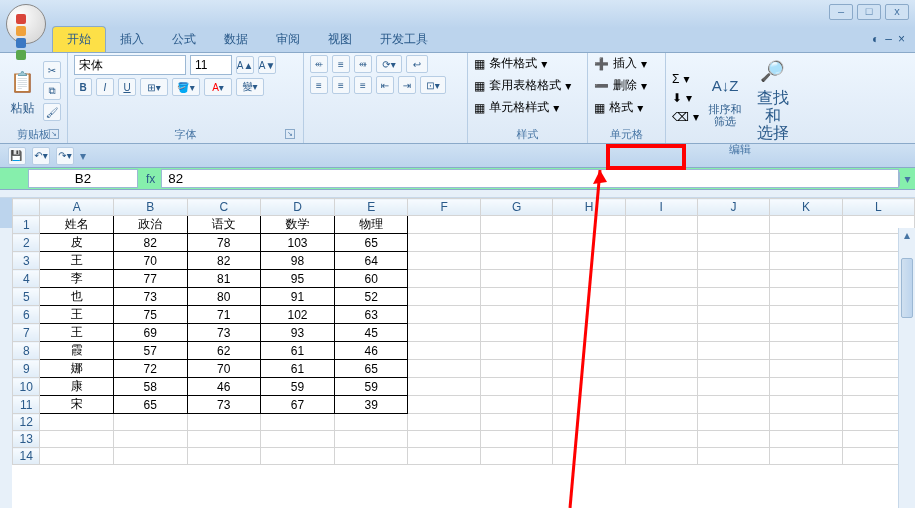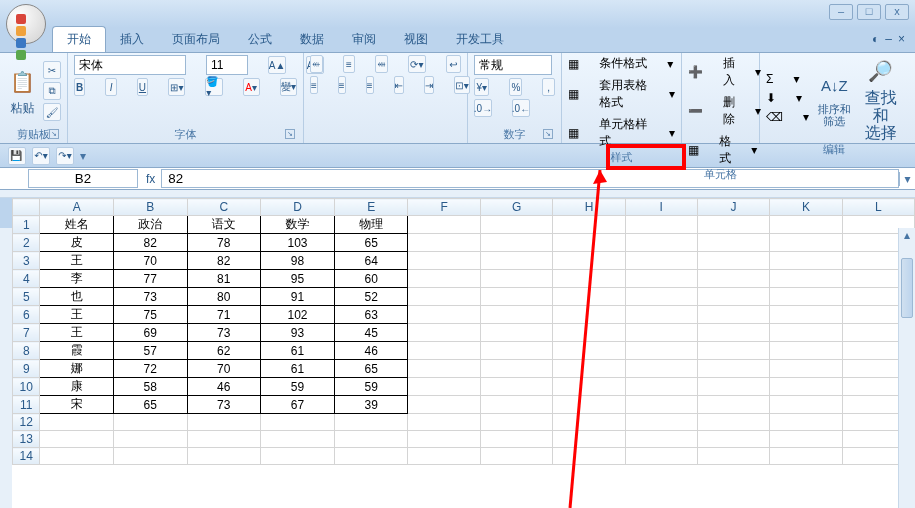--- a/index.html
+++ b/index.html
@@ -5,35 +5,35 @@
   * { box-sizing: border-box; margin: 0; padding: 0; font-family: "Microsoft YaHei", sans-serif; }
   body { width: 915px; height: 508px; background: #bcd4ed; overflow: hidden; font-size: 12px; }
   .title-bar { height: 28px; background: linear-gradient(#d6e6f6, #bcd4ed); display: flex; align-items: center; position: relative; }
   .office-btn { width: 40px; height: 40px; border-radius: 50%; position: absolute; left: 6px; top: 4px; z-index: 10; background: radial-gradient(circle at 30% 30%, #fff, #d0d0d0); border: 1px solid #888; display: flex; flex-wrap: wrap; padding: 8px; }
   .office-btn span { width: 10px; height: 10px; margin: 1px; border-radius: 2px; }
   .title-text { flex: 1; text-align: center; color: #4775a4; font-size: 13px; }
   .win-controls { position: absolute; right: 6px; top: 4px; display: flex; gap: 4px; }
   .win-controls div { width: 24px; height: 16px; background: #cfe1f3; border: 1px solid #8aa9c9; text-align: center; line-height: 12px; color: #4775a4; font-size: 11px; border-radius: 2px; }
   .tabs { height: 24px; display: flex; align-items: flex-end; padding-left: 52px; gap: 0; background: #bcd4ed; position: relative; }
   .tab { padding: 4px 14px; color: #2a5a8a; font-size: 12px; cursor: pointer; }
-  .tab.active { background: #ffffff; border-top-left-radius: 4px; border-top-right-radius: 4px; border: 1px solid #8aa9c9; border-bottom: none; color: #2a5a8a; }
+  .tab.active { background: #fde047; border-top-left-radius: 4px; border-top-right-radius: 4px; border: 1px solid #8aa9c9; border-bottom: none; color: #2a5a8a; }
   .help-right { position: absolute; right: 10px; top: 4px; display: flex; gap: 6px; color: #2a5a8a; }
   .ribbon { height: 92px; background: linear-gradient(#eef6fe, #dde9f6); border-top: 1px solid #8aa9c9; border-bottom: 1px solid #8aa9c9; display: flex; }
   .group { border-right: 1px solid #b7cde4; display: flex; flex-direction: column; padding: 2px 6px 0 6px; position: relative; }
   .group-content { flex: 1; display: flex; align-items: center; gap: 4px; }
   .group-label { height: 16px; text-align: center; color: #4775a4; font-size: 11px; position: relative; }
   .group-label .launcher { position: absolute; right: 2px; top: 2px; width: 10px; height: 10px; border: 1px solid #8aa9c9; font-size: 7px; color: #4775a4; text-align: center; line-height: 7px; }
   .big-btn { width: 44px; text-align: center; color: #2a5a8a; }
   .big-btn .icon { width: 32px; height: 32px; margin: 0 auto 2px; display: flex; align-items: center; justify-content: center; font-size: 20px; }
   .mini-btn { width: 18px; height: 18px; border: 1px solid #b7cde4; background: #f4f8fc; display: flex; align-items: center; justify-content: center; font-size: 10px; border-radius: 2px; color: #2a5a8a; }
   .col { display: flex; flex-direction: column; gap: 3px; }
-  .row { display: flex; gap: 20px; align-items: center; }
+  .row { display: flex; gap: 4px; align-items: center; }
   input.combo, select { height: 20px; border: 1px solid #9cb8d4; background: #fff; font-size: 12px; padding: 0 4px; }
   .qa-bar { height: 24px; background: linear-gradient(#cfe1f3, #bcd4ed); display: flex; align-items: center; padding: 0 8px; gap: 6px; border-bottom: 1px solid #8aa9c9; }
-  .name-bar { height: 22px; background: #ffffff; display: flex; align-items: center; border-bottom: 1px solid #8aa9c9; }
+  .name-bar { height: 22px; background: #86efac; display: flex; align-items: center; border-bottom: 1px solid #8aa9c9; }
   .name-box { width: 110px; background: #fff; border: 1px solid #9cb8d4; height: 19px; padding: 0 6px; text-align: center; margin-left: 28px; }
   .fx-area { display: flex; align-items: center; gap: 6px; margin-left: 8px; flex: 1; }
   .fx-btn { color: #2a5a8a; }
   .fx-input { flex: 1; background: #fff; border: 1px solid #9cb8d4; height: 19px; padding: 0 6px; }
   .scroll-down { width: 16px; text-align: center; color: #4775a4; border-left: 1px solid #9cb8d4; }
   .formula-expand { height: 8px; background: #e7f0f9; border-bottom: 1px solid #c7d8e9; }
   .grid-wrap { background: #fff; position: relative; height: 310px; overflow: hidden; }
   .grid { border-collapse: collapse; table-layout: fixed; }
   .grid th, .grid td { border: 1px solid #d4d4d4; height: 17px; font-size: 12px; text-align: center; }
   .grid th { background: linear-gradient(#f7fbff, #e0ecf7); color: #2a5a8a; font-weight: normal; }
@@ -59,21 +59,20 @@
   <div class="win-controls">
     <div>–</div>
     <div>□</div>
     <div>x</div>
   </div>
 </div>
 
 <div class="tabs">
   <div class="tab active">开始</div>
   <div class="tab">插入</div>
-  <div class="tab">页面布局</div>
   <div class="tab">公式</div>
   <div class="tab">数据</div>
   <div class="tab">审阅</div>
   <div class="tab">视图</div>
   <div class="tab">开发工具</div>
   <div class="help-right">
     <span>◐</span>
     <span style="color:#2a5a8a">–</span>
     <span>×</span>
   </div>
@@ -129,35 +128,20 @@
         <div class="mini-btn">≡</div>
         <div class="mini-btn">≡</div>
         <div class="mini-btn">≡</div>
         <div class="mini-btn">⇤</div>
         <div class="mini-btn">⇥</div>
         <div class="mini-btn" style="width:26px">⊡▾</div>
       </div>
     </div>
   </div>
 
-  <div class="group" style="width:94px">
-    <div class="group-content col" style="align-items:stretch">
-      <input class="combo" style="width: 78px;" value="常规">
-      <div class="row">
-        <div class="mini-btn" style="width:22px">¥▾</div>
-        <div class="mini-btn">%</div>
-        <div class="mini-btn">,</div>
-      </div>
-      <div class="row">
-        <div class="mini-btn">.0→</div>
-        <div class="mini-btn">.0←</div>
-      </div>
-    </div>
-    <div class="group-label"><span>数字</span><div class="launcher">↘</div></div>
-  </div>
 
   <div class="group" style="width:120px">
     <div class="group-content col" style="align-items:flex-start;gap:5px">
       <div class="row"><span>▦</span> <span>条件格式</span> ▾</div>
       <div class="row"><span>▦</span> <span>套用表格格式</span> ▾</div>
       <div class="row"><span>▦</span> <span>单元格样式</span> ▾</div>
     </div>
     <div class="group-label"><span>样式</span></div>
   </div>
 

